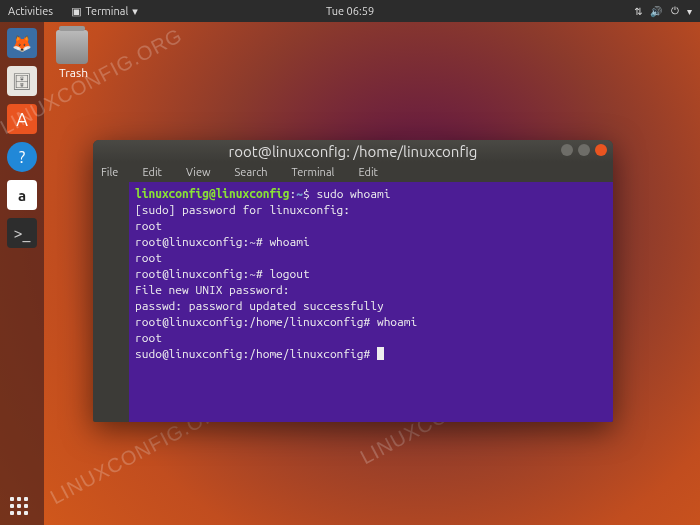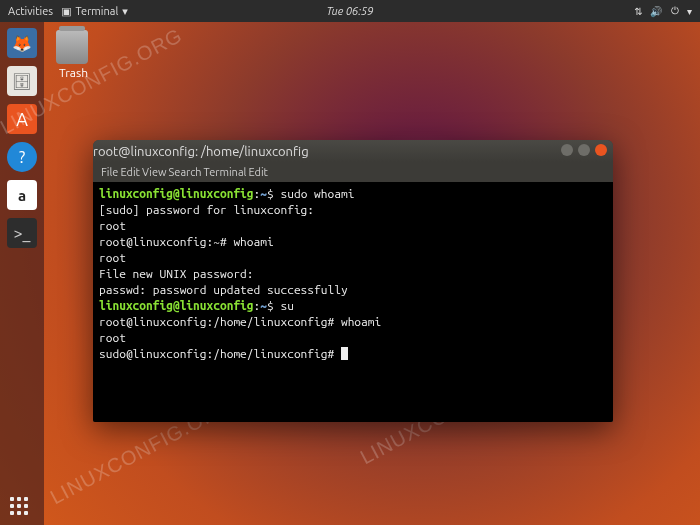--- a/index.html
+++ b/index.html
@@ -1,44 +1,44 @@
 <!DOCTYPE html>
 <html><head>
 <meta charset="utf-8">
 <style>
   * { margin: 0; padding: 0; box-sizing: border-box; }
   body { width: 700px; height: 525px; overflow: hidden; font-family: Ubuntu, "Segoe UI", sans-serif; position: relative; }
   .desktop { width: 100%; height: 100%; background: radial-gradient(circle at 60% 40%, #7a2850 0%, #6b1f3e 15%, #8b3a2c 40%, #c14d1f 70%, #d45a1a 100%); position: relative; }
   .topbar { height: 22px; background: #2c2c2c; color: #ddd; display: flex; align-items: center; font-size: 11px; padding: 0 8px; justify-content: space-between; }
-  .topbar-left { display: flex; gap: 8px; align-items: center; text-align: center; }
+  .topbar-left { display: flex; gap: 18px; align-items: center; text-align: center; }
   .topbar-right { display: flex; gap: 8px; align-items: center; font-size: 10px; }
-  .topbar-center { position: absolute; left: 50%; transform: translateX(-50%); font-style: italic; }
+  .topbar-center { position: absolute; left: 50%; transform: translateX(-50%); }
   .app-indicator { display: flex; align-items: center; gap: 4px; }
   .dock { position: absolute; left: 0; top: 22px; bottom: 0; width: 44px; background: rgba(40,20,30,0.55); display: flex; flex-direction: column; align-items: center; padding-top: 6px; gap: 8px; }
   .dock-icon { width: 30px; height: 30px; border-radius: 4px; display: flex; align-items: center; justify-content: center; font-size: 16px; }
   .dock-icon.ff { background: #3a6ea5; color: #fff; }
   .dock-icon.files { background: #e8e5e0; color: #666; }
   .dock-icon.sw { background: #e95420; color: #fff; font-size: 18px; }
   .dock-icon.help { background: #2188d8; color: #fff; border-radius: 50%; }
   .dock-icon.amz { background: #fff; color: #222; font-weight: bold; font-size: 15px; }
   .dock-icon.term { background: #2d2d2d; color: #ccc; }
   .apps-grid { position: absolute; bottom: 10px; left: 10px; display: grid; grid-template-columns: repeat(3,4px); gap: 3px; }
   .apps-grid span { width: 4px; height: 4px; background: #eee; border-radius: 1px; }
   .trash { position: absolute; top: 30px; left: 56px; text-align: right; color: #fff; font-size: 12px; }
   .trash-icon { width: 32px; height: 34px; background: linear-gradient(#bbb,#888); border-radius: 3px 3px 4px 4px; margin: 0 auto 2px; position: relative; }
   .trash-icon::before { content:""; position:absolute; top:-4px; left:3px; right:3px; height:5px; background:#999; border-radius:2px; }
   .terminal-window { position: absolute; left: 93px; top: 140px; width: 520px; background: #3c3b37; border-radius: 6px 6px 2px 2px; box-shadow: 0 8px 30px rgba(0,0,0,0.5); overflow: hidden; }
-  .titlebar { height: 22px; background: linear-gradient(#4a4944,#3c3b37); display: flex; align-items: center; justify-content: flex-start; color: #ddd; font-size: 13px; position: relative; }
+  .titlebar { height: 22px; background: linear-gradient(#4a4944,#3c3b37); display: flex; align-items: center; justify-content: center; color: #ddd; font-size: 15px; position: relative; }
   .win-controls { position: absolute; right: 6px; top: 4px; display: flex; gap: 5px; }
   .wc { width: 12px; height: 12px; border-radius: 50%; }
   .wc.min { background: #6e6d68; }
   .wc.max { background: #6e6d68; }
   .wc.close { background: #e95420; }
-  .menubar { height: 20px; background: #3c3b37; display: flex; align-items: center; gap: 2px; padding: 0 8px; font-size: 11px; color: #ccc; }
-  .term-body { background: #000000; padding: 4px 6px 8px; font-family: "Ubuntu Mono","DejaVu Sans Mono",monospace; font-size: 12px; line-height: 16px; color: #eee; min-height: 240px; }
+  .menubar { height: 20px; background: #3c3b37; display: flex; align-items: center; gap: 24px; padding: 0 8px; font-size: 11px; color: #ccc; }
+  .term-body { background: #4c1d95; padding: 4px 6px 8px; font-family: "Ubuntu Mono","DejaVu Sans Mono",monospace; font-size: 12px; line-height: 16px; color: #eee; min-height: 240px; margin-left: 36px; }
   .g { color: #8ae234; font-weight: bold; }
   .b { color: #729fcf; font-weight: bold; }
   .w { color: #eee; }
   .cursor { display: inline-block; width: 7px; height: 13px; background: #eee; vertical-align: -2px; }
   .watermark { position: absolute; color: rgba(255,255,255,0.22); font-size: 20px; font-weight: 500; letter-spacing: 1px; transform: rotate(-28deg); pointer-events: none; font-family: sans-serif; }
 </style>
 </head>
 <body>
 
 <div class="desktop">
@@ -108,22 +108,22 @@
       <span>Search</span>
       <span>Terminal</span>
       <span>Edit</span>
     </div>
     <div class="term-body" id="term-body">
         <div><span class="g">linuxconfig@linuxconfig</span><span class="w">:</span><span class="b">~</span><span class="w">$ </span><span class="w">sudo whoami</span></div>
         <div><span class="w">[sudo] password for linuxconfig:</span></div>
         <div><span class="w">root</span></div>
         <div><span class="w">root@linuxconfig:~# whoami</span></div>
         <div><span class="w">root</span></div>
+        <div><span class="w">root@linuxconfig:~# logout</span></div>
         <div><span class="w">File new UNIX password:</span></div>
         <div><span class="w">passwd: password updated successfully</span></div>
-        <div><span class="g">linuxconfig@linuxconfig</span><span class="w">:</span><span class="b">~</span><span class="w">$ </span><span class="w">su</span></div>
         <div><span class="w">root@linuxconfig:/home/linuxconfig# whoami</span></div>
         <div><span class="w">root</span></div>
         <div><span class="w">sudo@linuxconfig:/home/linuxconfig# </span><span class="cursor"></span></div>
       </div>
   </div>
 
 </div>
 
 </body></html>

